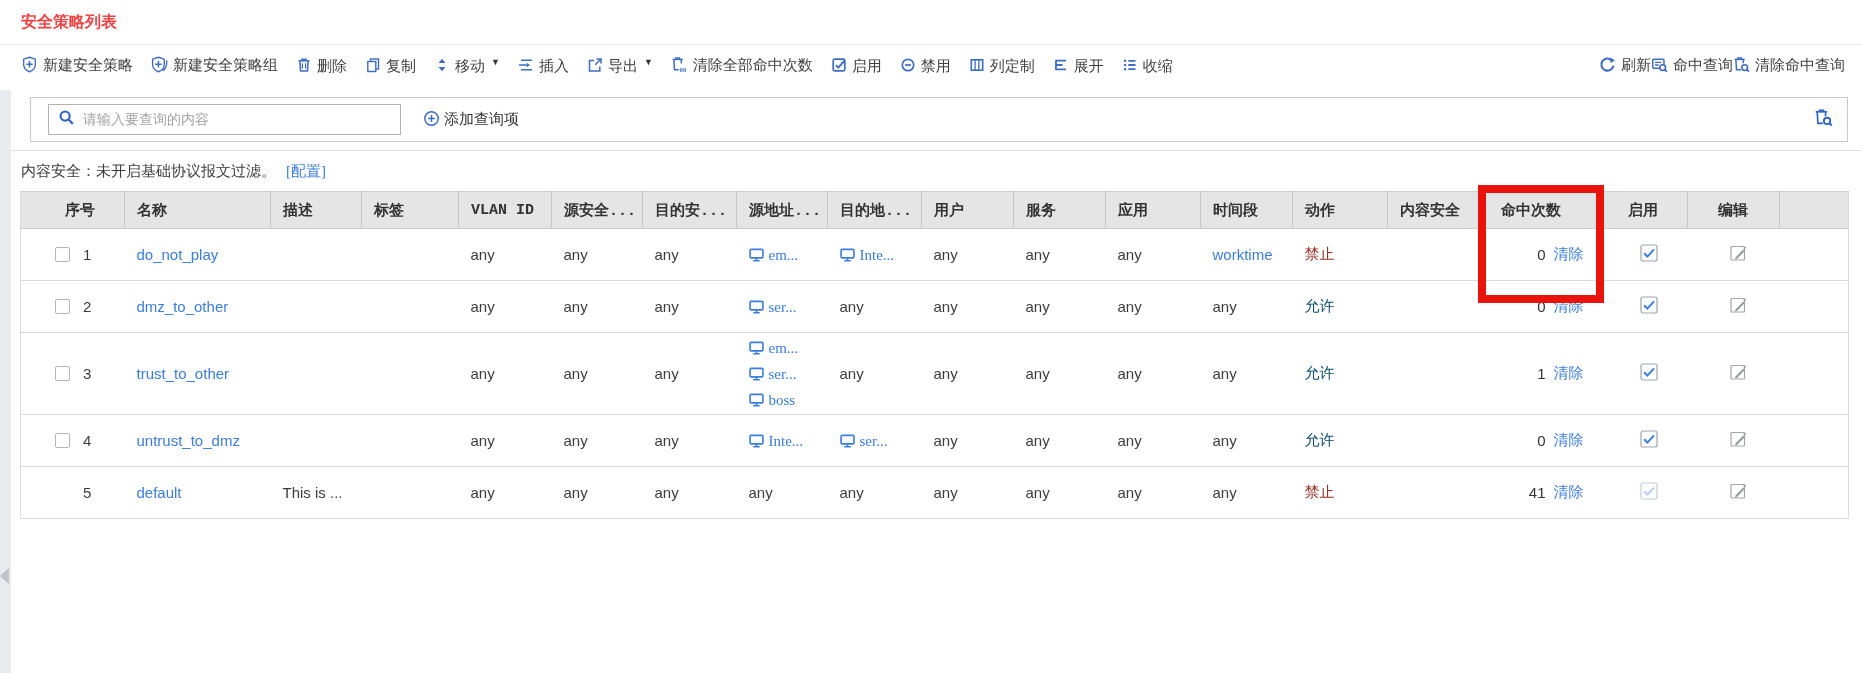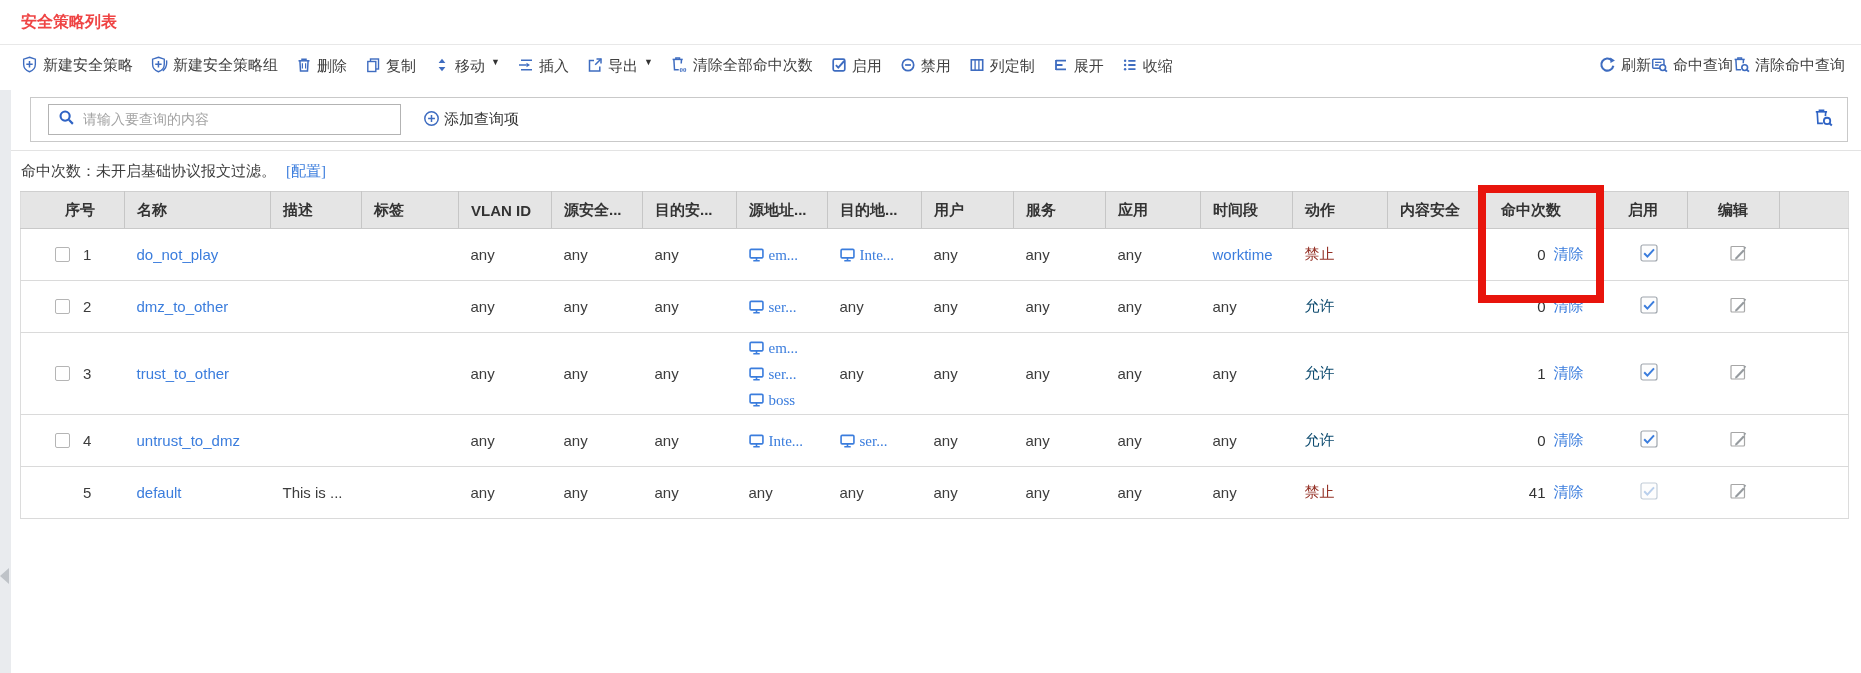--- a/index.html
+++ b/index.html
@@ -39,21 +39,21 @@
   .section-divider { margin-top:8px; border-top:1px solid #e3e3e3; }
   .status-line { margin:8px 0 0 21px; font-size:15px; color:#3c3c3c; height:24px; display:flex; align-items:center; gap:10px;}
   .config-link { color:#3b7ddd; cursor:pointer; }
 
   
   .table-wrap { position:relative; margin:8px 0 0 20px; width:1828px; }
   table { border-collapse:collapse; table-layout:fixed; width:1828px;
           border-left:1px solid #dcdcdc; border-right:1px solid #dcdcdc; }
   thead th { height:37px; background:#e5e5e5; border-top:1px solid #cfcfcf; border-bottom:1px solid #c9c9c9;
              border-right:1px solid #c6c6c6; font-size:15px; font-weight:bold; color:#333;
-             text-align:left; padding-left:12px; overflow:hidden; white-space:nowrap; }
+             text-align:left; padding-left:12px; overflow:hidden; white-space:nowrap;font-family:Liberation Mono, monospace; }
   thead th.first { padding-left:44px; }
   thead th.pad30 { padding-left:30px; }
   thead th.pad20 { padding-left:20px; }
   thead th.filler { border-right:none; }
   tbody td { border-bottom:1px solid #dadada; font-size:15px; color:#3c3c3c; padding-left:12px;
              height:52px; vertical-align:middle; overflow:hidden; white-space:nowrap; background:#fff; }
   tr.tall td { height:82px; }
   .seq-wrap { display:flex; align-items:center; gap:13px; margin-left:22px; }
   .rowcheck { width:15px; height:15px; border:1px solid #b5b5b5; background:#fff; border-radius:2px; flex:none; cursor:pointer; }
   .rowcheck.hidden { visibility:hidden; }
@@ -237,21 +237,21 @@
         <path d="M2.7 3.2 3.3 13h4.2"></path>
         <path d="M9.9 3.2 9.6 6.8"></path>
         <circle cx="11" cy="10.9" r="2.7" fill="#fff" stroke-width="1.5"></circle>
         <path d="m13 12.9 2 1.8" stroke-width="1.7"></path>
       </svg></span>
 </div>
 
 <div class="section-divider"></div>
 
 <div class="status-line serif">
-  <span><span>命中次数：</span><span>未开启基础协议报文过滤。</span></span>
+  <span><span>内容安全：</span><span>未开启基础协议报文过滤。</span></span>
   <span class="config-link">[配置]</span>
 </div>
 
 <div class="table-wrap">
 <table>
   <colgroup>
     <col style="width:104px">
         <col style="width:146px">
         <col style="width:91px">
         <col style="width:97px">

